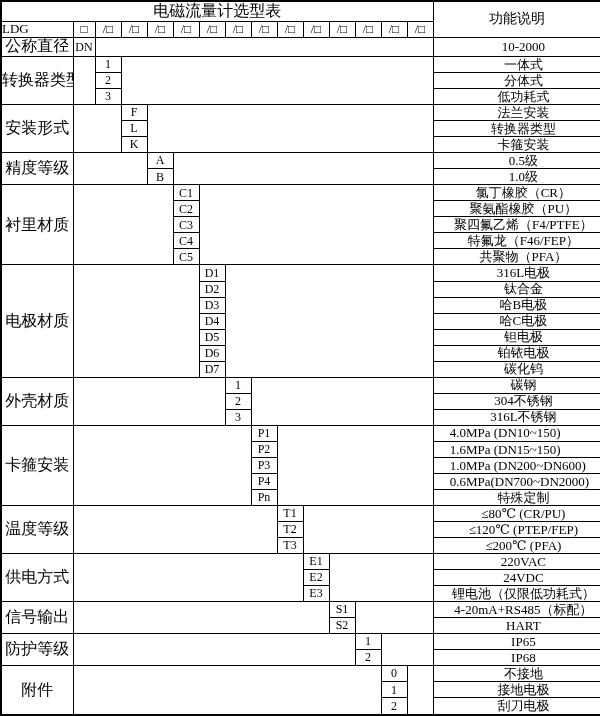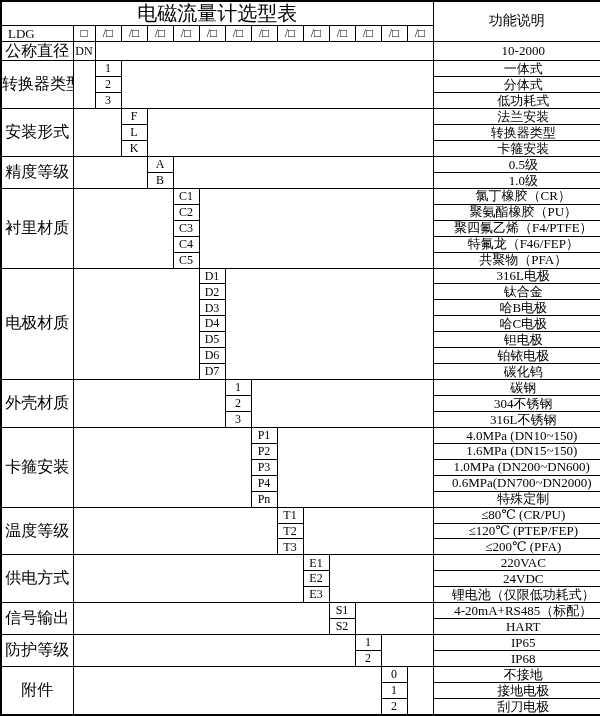--- a/index.html
+++ b/index.html
@@ -14,27 +14,27 @@
   #sel-table td{
     border:1px solid #000;
     padding:0;
     text-align:center;
     vertical-align:middle;
     font-size:13px;
     line-height:1.05;
     white-space:nowrap;
     overflow:hidden;
   }
-  #sel-table td.title-cell{font-size:20px;}
+  #sel-table td.title-cell{font-size:16px;}
   #sel-table td.fheader-cell{font-size:14px;}
   #sel-table td.cat{font-size:16px;}
   #sel-table td.code{font-size:12px;}
-  #sel-table td.ldg{text-align:left;padding-left:6px;font-size:13px;}
+  #sel-table td.ldg{text-align:left;padding-left:0;font-size:13px;}
   #sel-table td.val{font-size:13px;padding-left:13px;}
-  #sel-table td.val.left{text-align:center;padding-left:10px;}
+  #sel-table td.val.left{text-align:left;padding-left:16px;}
 </style>
 </head>
 <body>
 
 <table id="sel-table">
   <colgroup>
       <col style="width: 72px;">
       <col style="width: 22px;">
       <col style="width: 26px;">
       <col style="width: 26px;">

